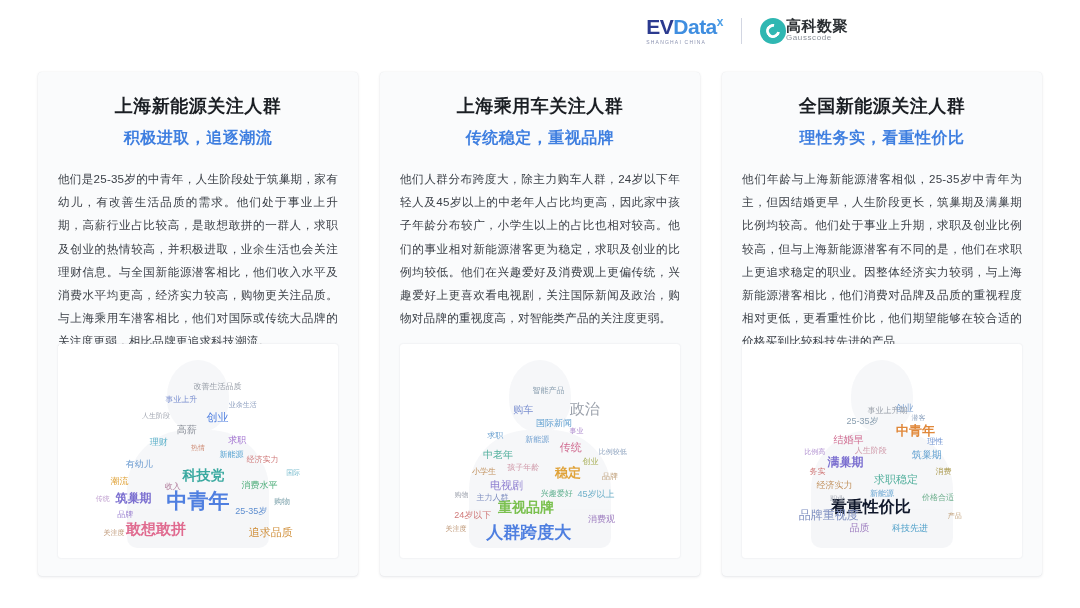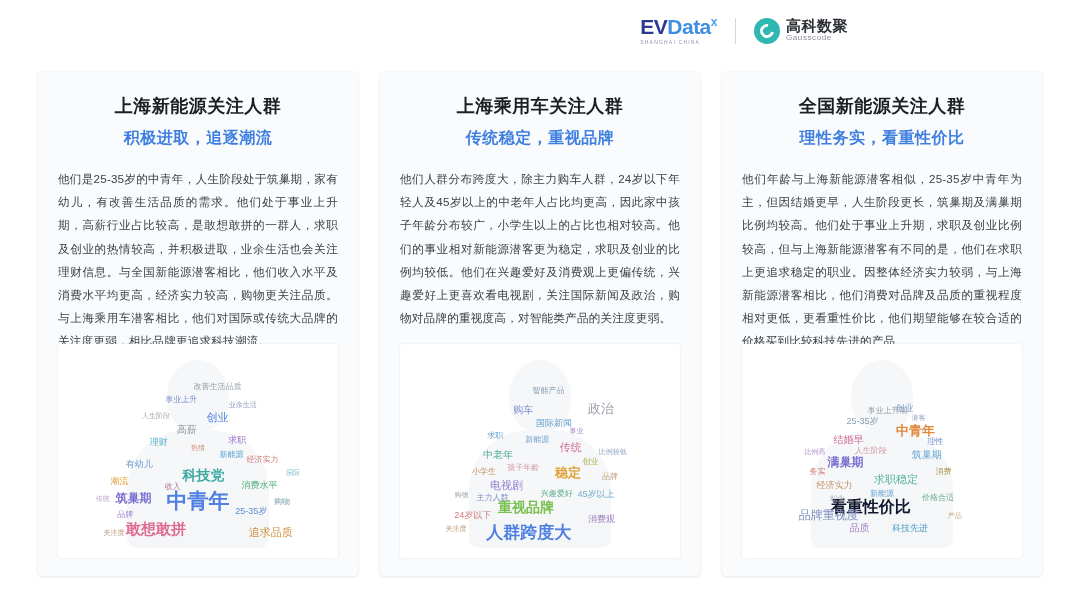--- a/index.html
+++ b/index.html
@@ -56,21 +56,21 @@
     margin-top: 3px;
   }
   .logo-divider {
     width: 1px;
     height: 26px;
     background: #d2d6e2;
   }
   .logo-gauss {
     display: flex;
     align-items: center;
-    gap: 6px;
+    gap: 0;
   }
   .gauss-mark {
     width: 26px;
     height: 26px;
     border-radius: 50%;
     background: #2fb7b2;
     position: relative;
     flex: none;
   }
   .gauss-mark::before {
@@ -274,21 +274,21 @@
               <div class="body"></div>
           </div>
         <div class="wc-word" style="left: 46%; top: 88%; font-size: 17px; color: rgb(79, 127, 224); font-weight: bold;">人群跨度大</div>
             <div class="wc-word" style="left: 45%; top: 76%; font-size: 14px; color: rgb(122, 192, 79); font-weight: bold;">重视品牌</div>
             <div class="wc-word" style="left: 60%; top: 60%; font-size: 13px; color: rgb(224, 163, 58); font-weight: bold;">稳定</div>
             <div class="wc-word" style="left: 38%; top: 66%; font-size: 11px; color: rgb(143, 127, 208);">电视剧</div>
             <div class="wc-word" style="left: 61%; top: 48%; font-size: 11px; color: rgb(208, 106, 143);">传统</div>
             <div class="wc-word" style="left: 35%; top: 52%; font-size: 10px; color: rgb(79, 174, 155);">中老年</div>
             <div class="wc-word" style="left: 55%; top: 37%; font-size: 9px; color: rgb(95, 159, 208);">国际新闻</div>
             <div class="wc-word" style="left: 44%; top: 31%; font-size: 10px; color: rgb(122, 143, 208);">购车</div>
-            <div class="wc-word" style="left: 66%; top: 30%; font-size: 13px; color: rgb(154, 160, 170); margin-left: 16px;">政治</div>
+            <div class="wc-word" style="left: 66%; top: 30%; font-size: 15px; color: rgb(154, 160, 170);">政治</div>
             <div class="wc-word" style="left: 30%; top: 60%; font-size: 8px; color: rgb(192, 143, 90);">小学生</div>
             <div class="wc-word" style="left: 70%; top: 70%; font-size: 9px; color: rgb(111, 176, 201);">45岁以上</div>
             <div class="wc-word" style="left: 26%; top: 80%; font-size: 9px; color: rgb(208, 122, 122);">24岁以下</div>
             <div class="wc-word" style="left: 72%; top: 82%; font-size: 9px; color: rgb(159, 127, 192);">消费观</div>
             <div class="wc-word" style="left: 53%; top: 22%; font-size: 8px; color: rgb(138, 159, 176);">智能产品</div>
             <div class="wc-word" style="left: 34%; top: 43%; font-size: 8px; color: rgb(106, 160, 208);">求职</div>
             <div class="wc-word" style="left: 68%; top: 55%; font-size: 8px; color: rgb(170, 176, 90);">创业</div>
             <div class="wc-word" style="left: 44%; top: 58%; font-size: 8px; color: rgb(208, 154, 170);">孩子年龄</div>
             <div class="wc-word" style="left: 56%; top: 70%; font-size: 8px; color: rgb(95, 176, 143);">兴趣爱好</div>
             <div class="wc-word" style="left: 33%; top: 72%; font-size: 8px; color: rgb(127, 143, 192);">主力人群</div>

